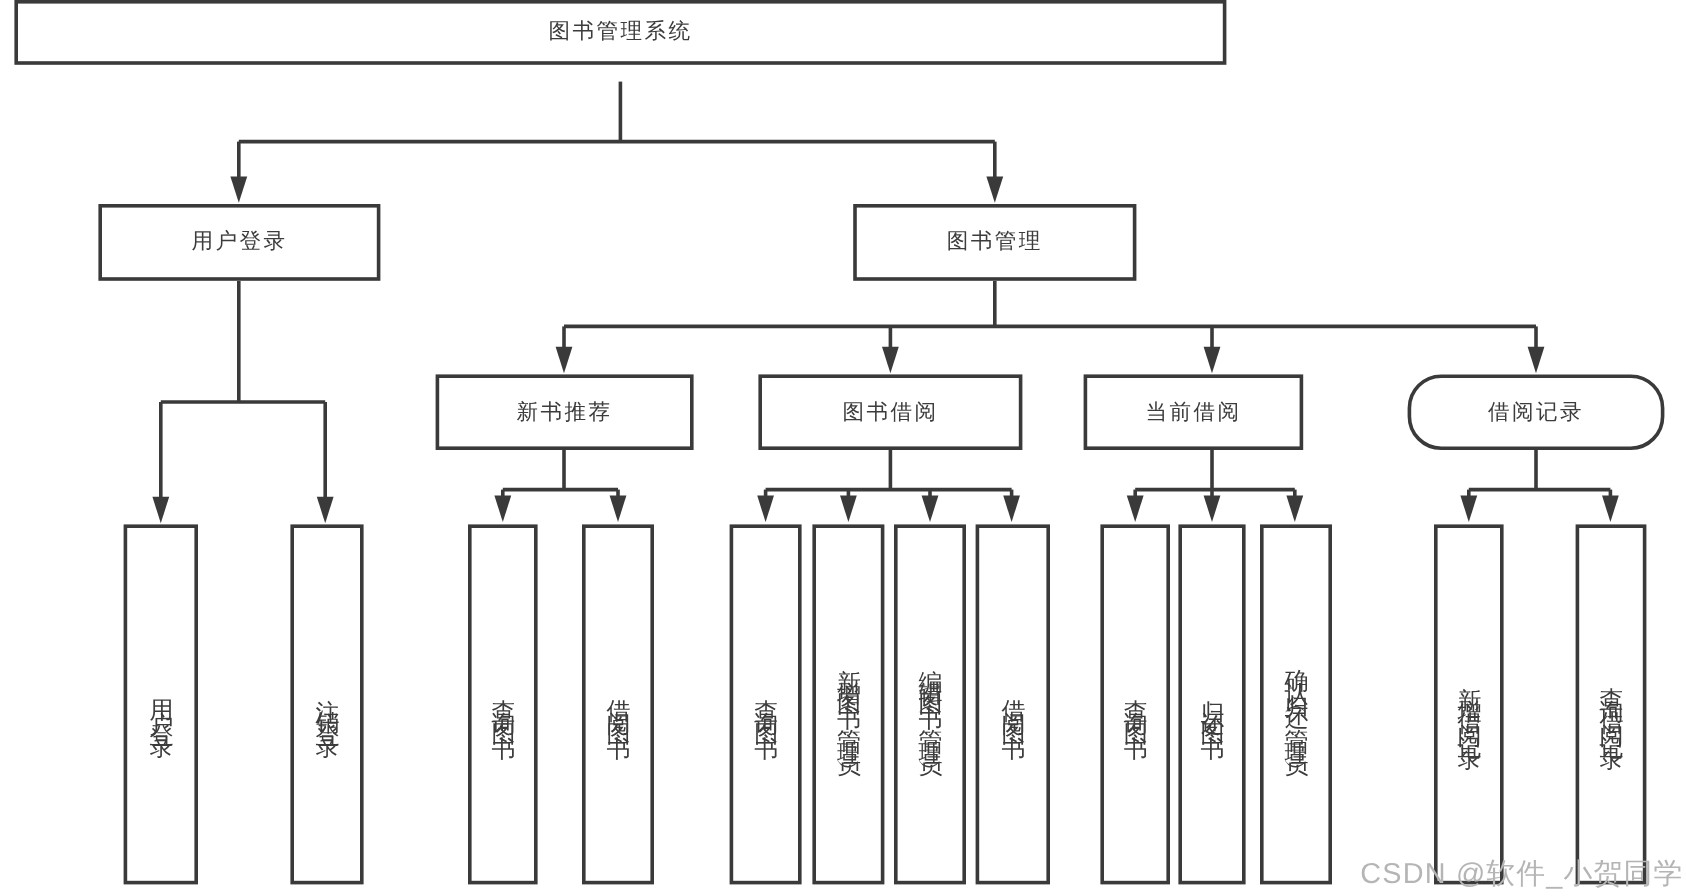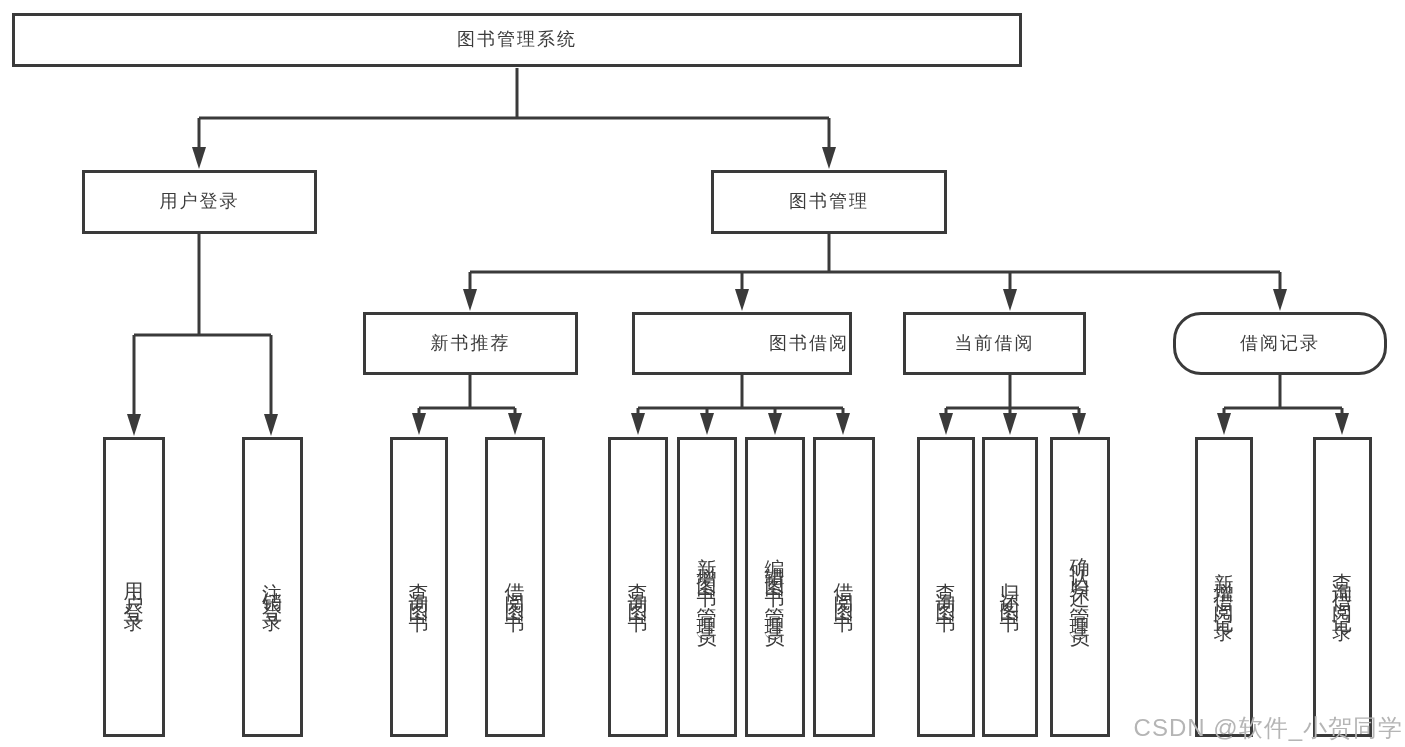--- a/index.html
+++ b/index.html
@@ -139,35 +139,35 @@
     <g>
       <line x1="1280" y1="375" x2="1280" y2="408"></line>
       <line x1="1224" y1="408" x2="1342" y2="408"></line>
       <line x1="1224" y1="408" x2="1224" y2="414"></line>
       <polygon points="1217,413 1231,413 1224,435"></polygon>
       <line x1="1342" y1="408" x2="1342" y2="414"></line>
       <polygon points="1335,413 1349,413 1342,435"></polygon>
     </g>
   </svg>
 
-  <div class="node h-node" style="left:12px; top:13px; width:1010px; height:54px;justify-content:center;">
+  <div class="node h-node" style="left:12px; top:0; width:1010px; height:54px;justify-content:center;">
     <span>图书管理系统</span>
   </div>
 
   <div class="node h-node" style="left:82px; top:170px; width:235px; height:64px;">
     <span>用户登录</span>
   </div>
   <div class="node h-node" style="left:363px; top:312px; width:215px; height:63px;">
     <span>新书推荐</span>
   </div>
 
   <div class="node h-node" style="left:711px; top:170px; width:236px; height:64px;">
     <span>图书管理</span>
   </div>
-  <div class="node h-node" style="left:632px; top:312px; width:220px; height:63px;justify-content:flex-end;">
+  <div class="node h-node" style="left:632px; top:312px; width:220px; height:63px;">
     <span>图书借阅</span>
   </div>
   <div class="node h-node" style="left:903px; top:312px; width:183px; height:63px;">
     <span>当前借阅</span>
   </div>
   <div class="node h-node" style="left:1173px; top:312px; width:214px; height:63px;border-radius:28px;">
     <span>借阅记录</span>
   </div>
 
   <div class="node leaf" style="left:103px; top:437px; width:62px; height:300px;">

